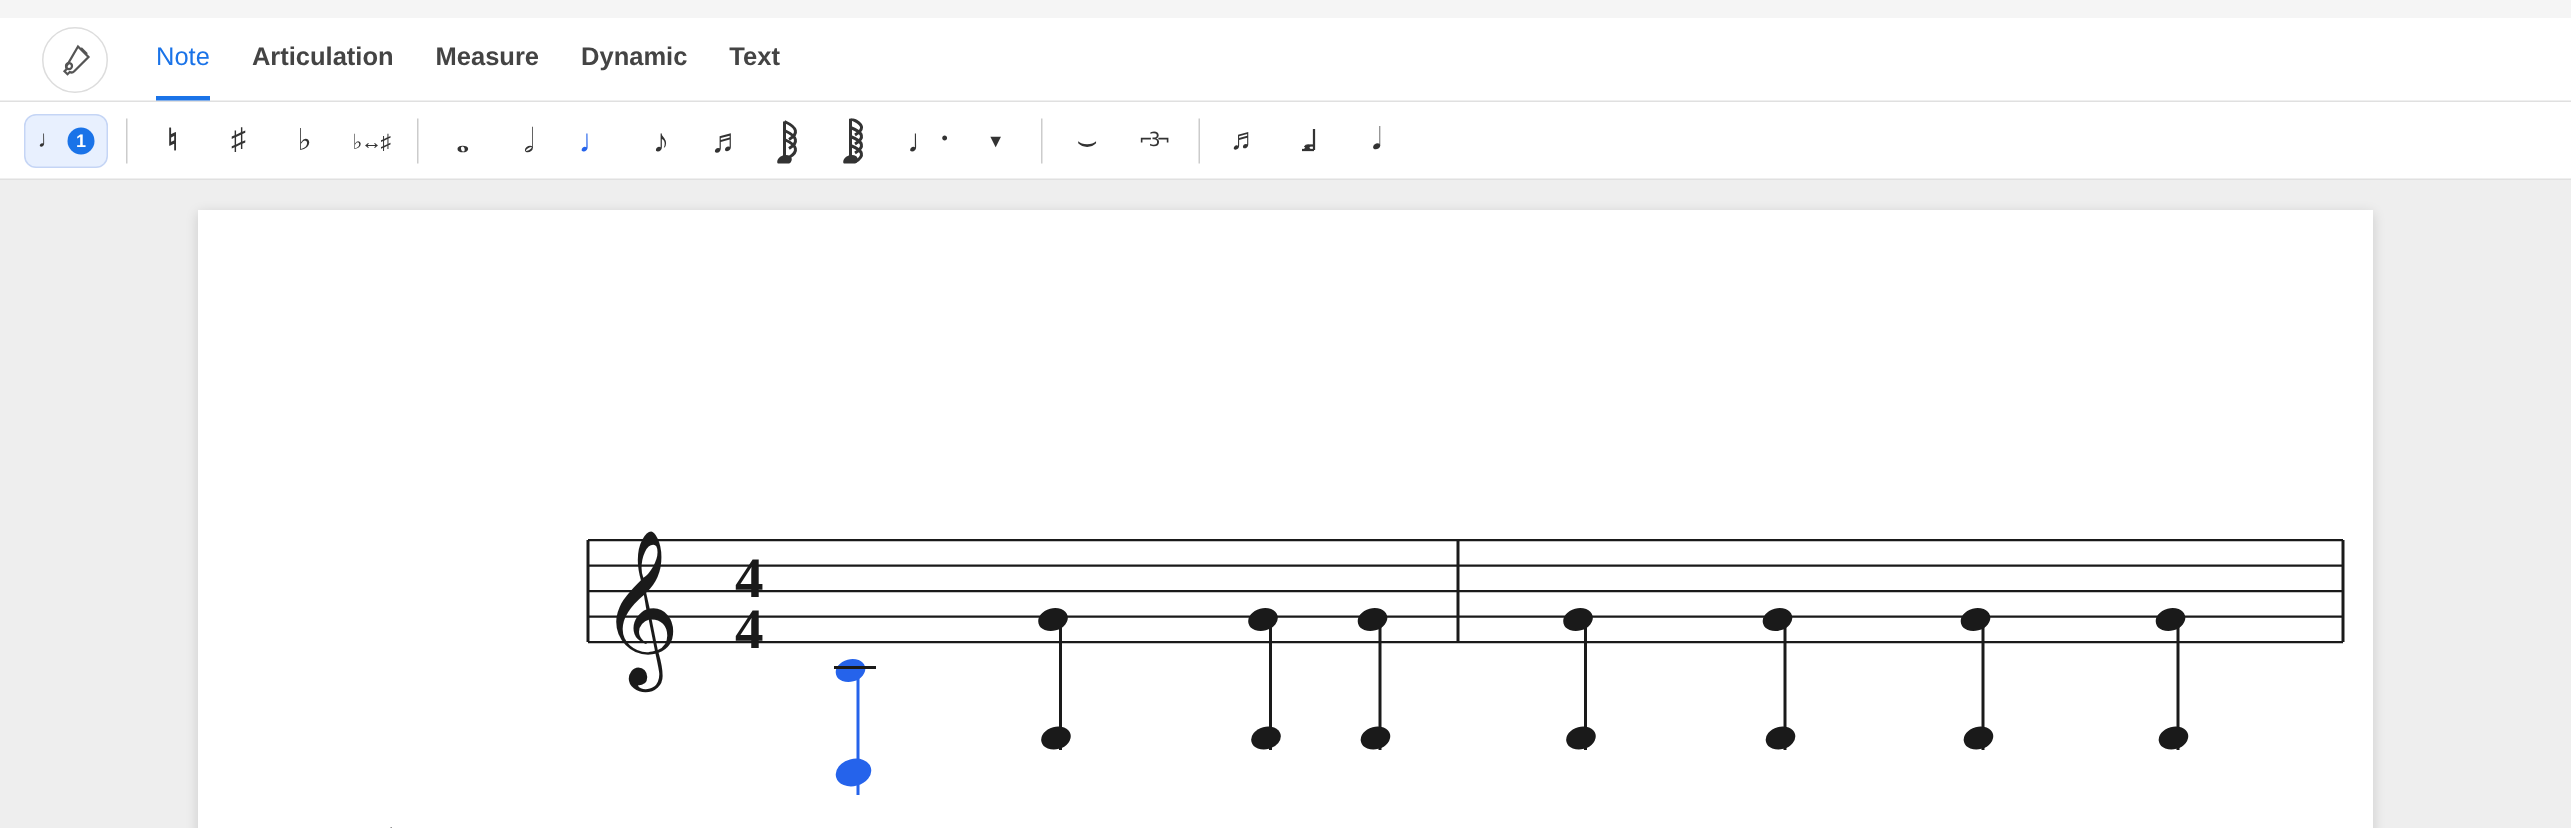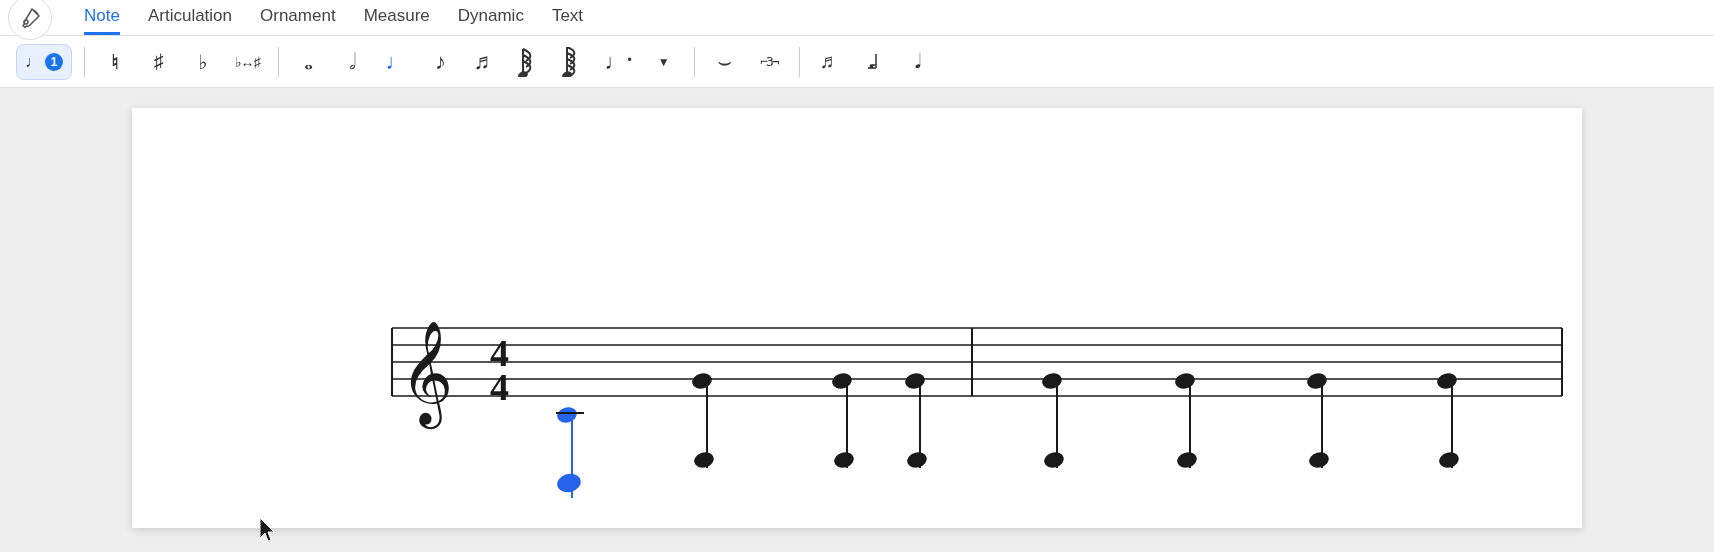--- a/index.html
+++ b/index.html
@@ -12,24 +12,25 @@
       display: flex;
       flex-direction: column;
     }
 
     
     .top-nav {
       background: #fff;
       border-bottom: 1px solid #e0e0e0;
       display: flex;
       align-items: center;
-      padding: 0 8px;
-      height: 36px;
+      padding: 0 28px;
+      height: 56px;
       gap: 32px;
       position: relative;
+      margin-top: 12px;
     }
 
     .app-icon-btn {
       width: 44px;
       height: 44px;
       border-radius: 50%;
       background: #fff;
       border: 1px solid #ddd;
       display: flex;
       align-items: center;
@@ -49,21 +50,21 @@
 
     .nav-tab {
       font-size: 17px;
       color: #444;
       cursor: pointer;
       height: 100%;
       display: flex;
       align-items: center;
       border-bottom: 3px solid transparent;
       padding-bottom: 0;
-      font-weight: 400;
+      font-weight: 700;
     }
 
     .nav-tab.active {
       color: #1a73e8;
       border-bottom: 3px solid #1a73e8;
       font-weight: 500;
     }
 
     
     .toolbar {
@@ -178,23 +179,20 @@
   </div>
 
   <nav class="nav-tabs">
     <div class="nav-tab active">
       <span>Note</span>
     </div>
     <div class="nav-tab">
       <span>Articulation</span>
     </div>
     <div class="nav-tab">
-      <span>Ornament</span>
-    </div>
-    <div class="nav-tab">
       <span>Measure</span>
     </div>
     <div class="nav-tab">
       <span>Dynamic</span>
     </div>
     <div class="nav-tab">
       <span>Text</span>
     </div>
   </nav>
 </div>

